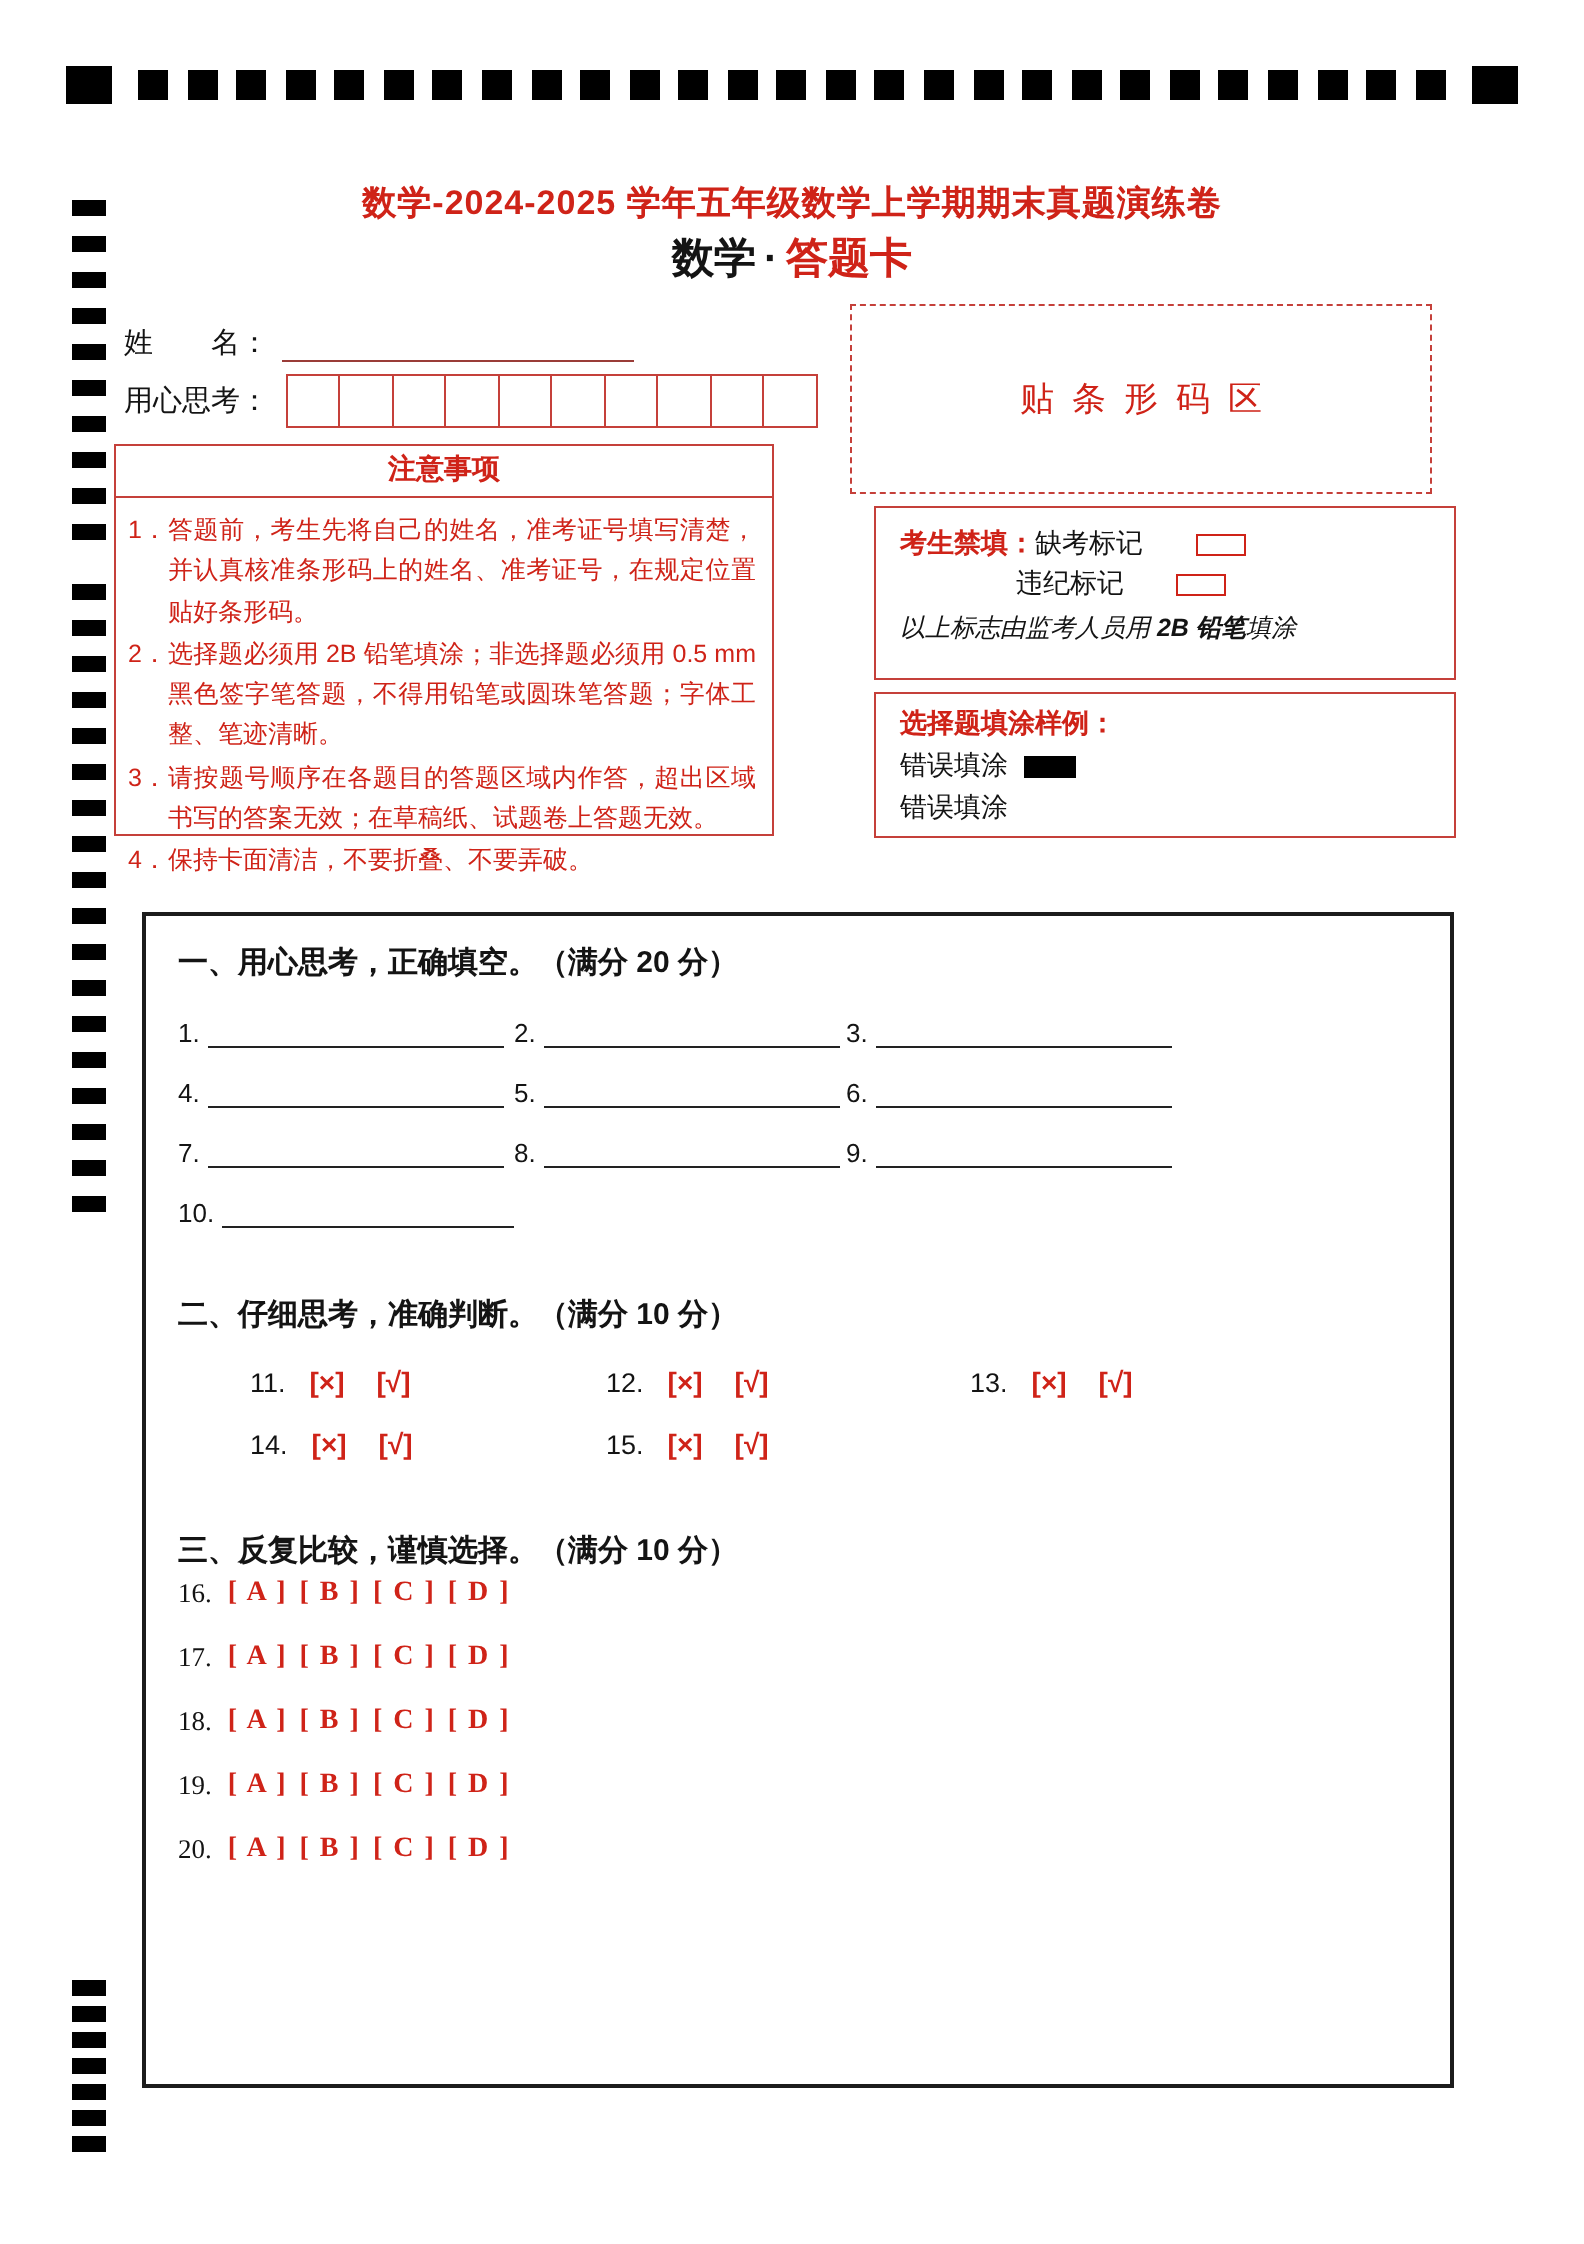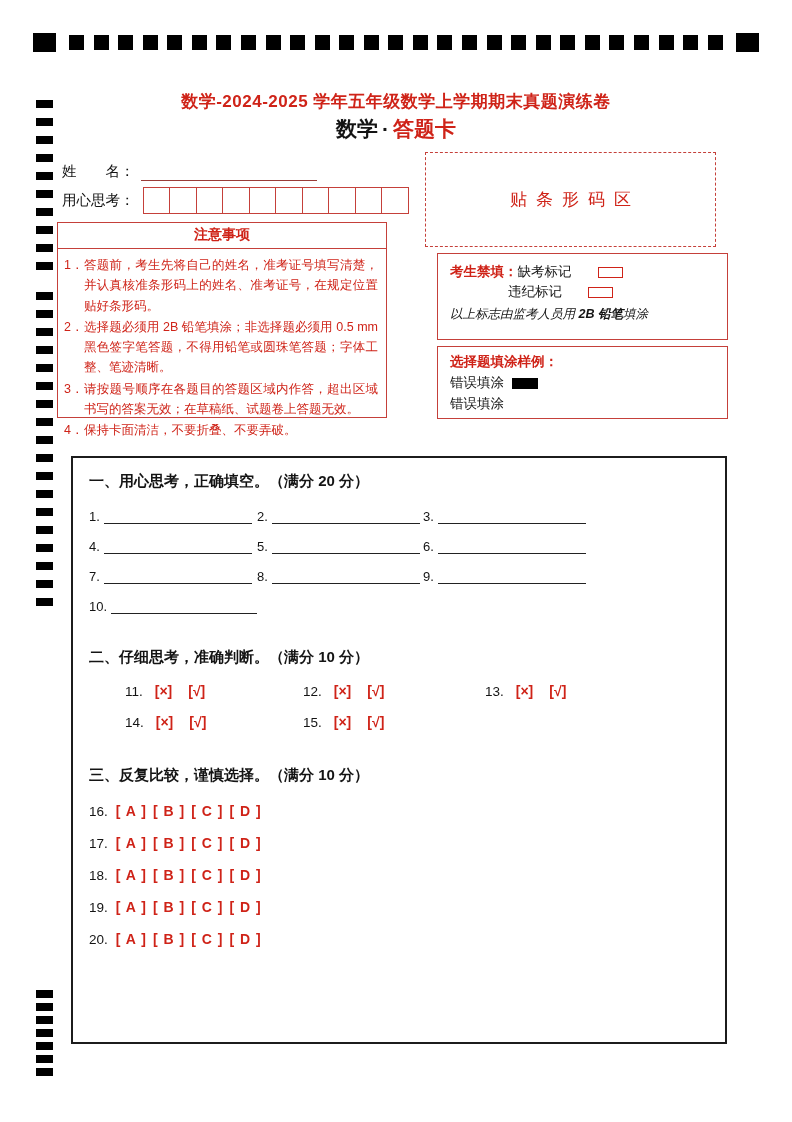--- a/index.html
+++ b/index.html
@@ -88,21 +88,21 @@
   .blank-item .no{margin-right:4px;}
   .blank-line{display:inline-block;width:148px;height:15px;border-bottom:1.3px solid #222;}
 
   .judge-heading{margin-top:34px;}
   .judge-grid{display:grid;grid-template-columns:178px 182px 1fr;row-gap:15px;margin-top:16px;}
   .judge-item{font-size:13.5px;display:flex;align-items:center;}
   .judge-item .no{margin-right:12px;margin-left:36px;}
   .judge-item .sym{color:var(--accent-red);font-weight:700;margin-right:16px;font-size:14px;}
 
   .choice-heading{margin-top:36px;}
-  .choice-list{margin-top:18px;}
+  .choice-list{margin-top:4px;font-family:Liberation Serif, serif;}
   .choice-row{font-size:13.5px;margin-bottom:16px;display:flex;align-items:center;}
   .choice-row .no{margin-right:8px;}
   .choice-row .opt{color:var(--accent-red);font-weight:700;margin-right:6px;font-size:14px;letter-spacing:1px;}
 </style>
 </head>
 <body>
 
 <div class="page">
 
   <div class="top-marks">

